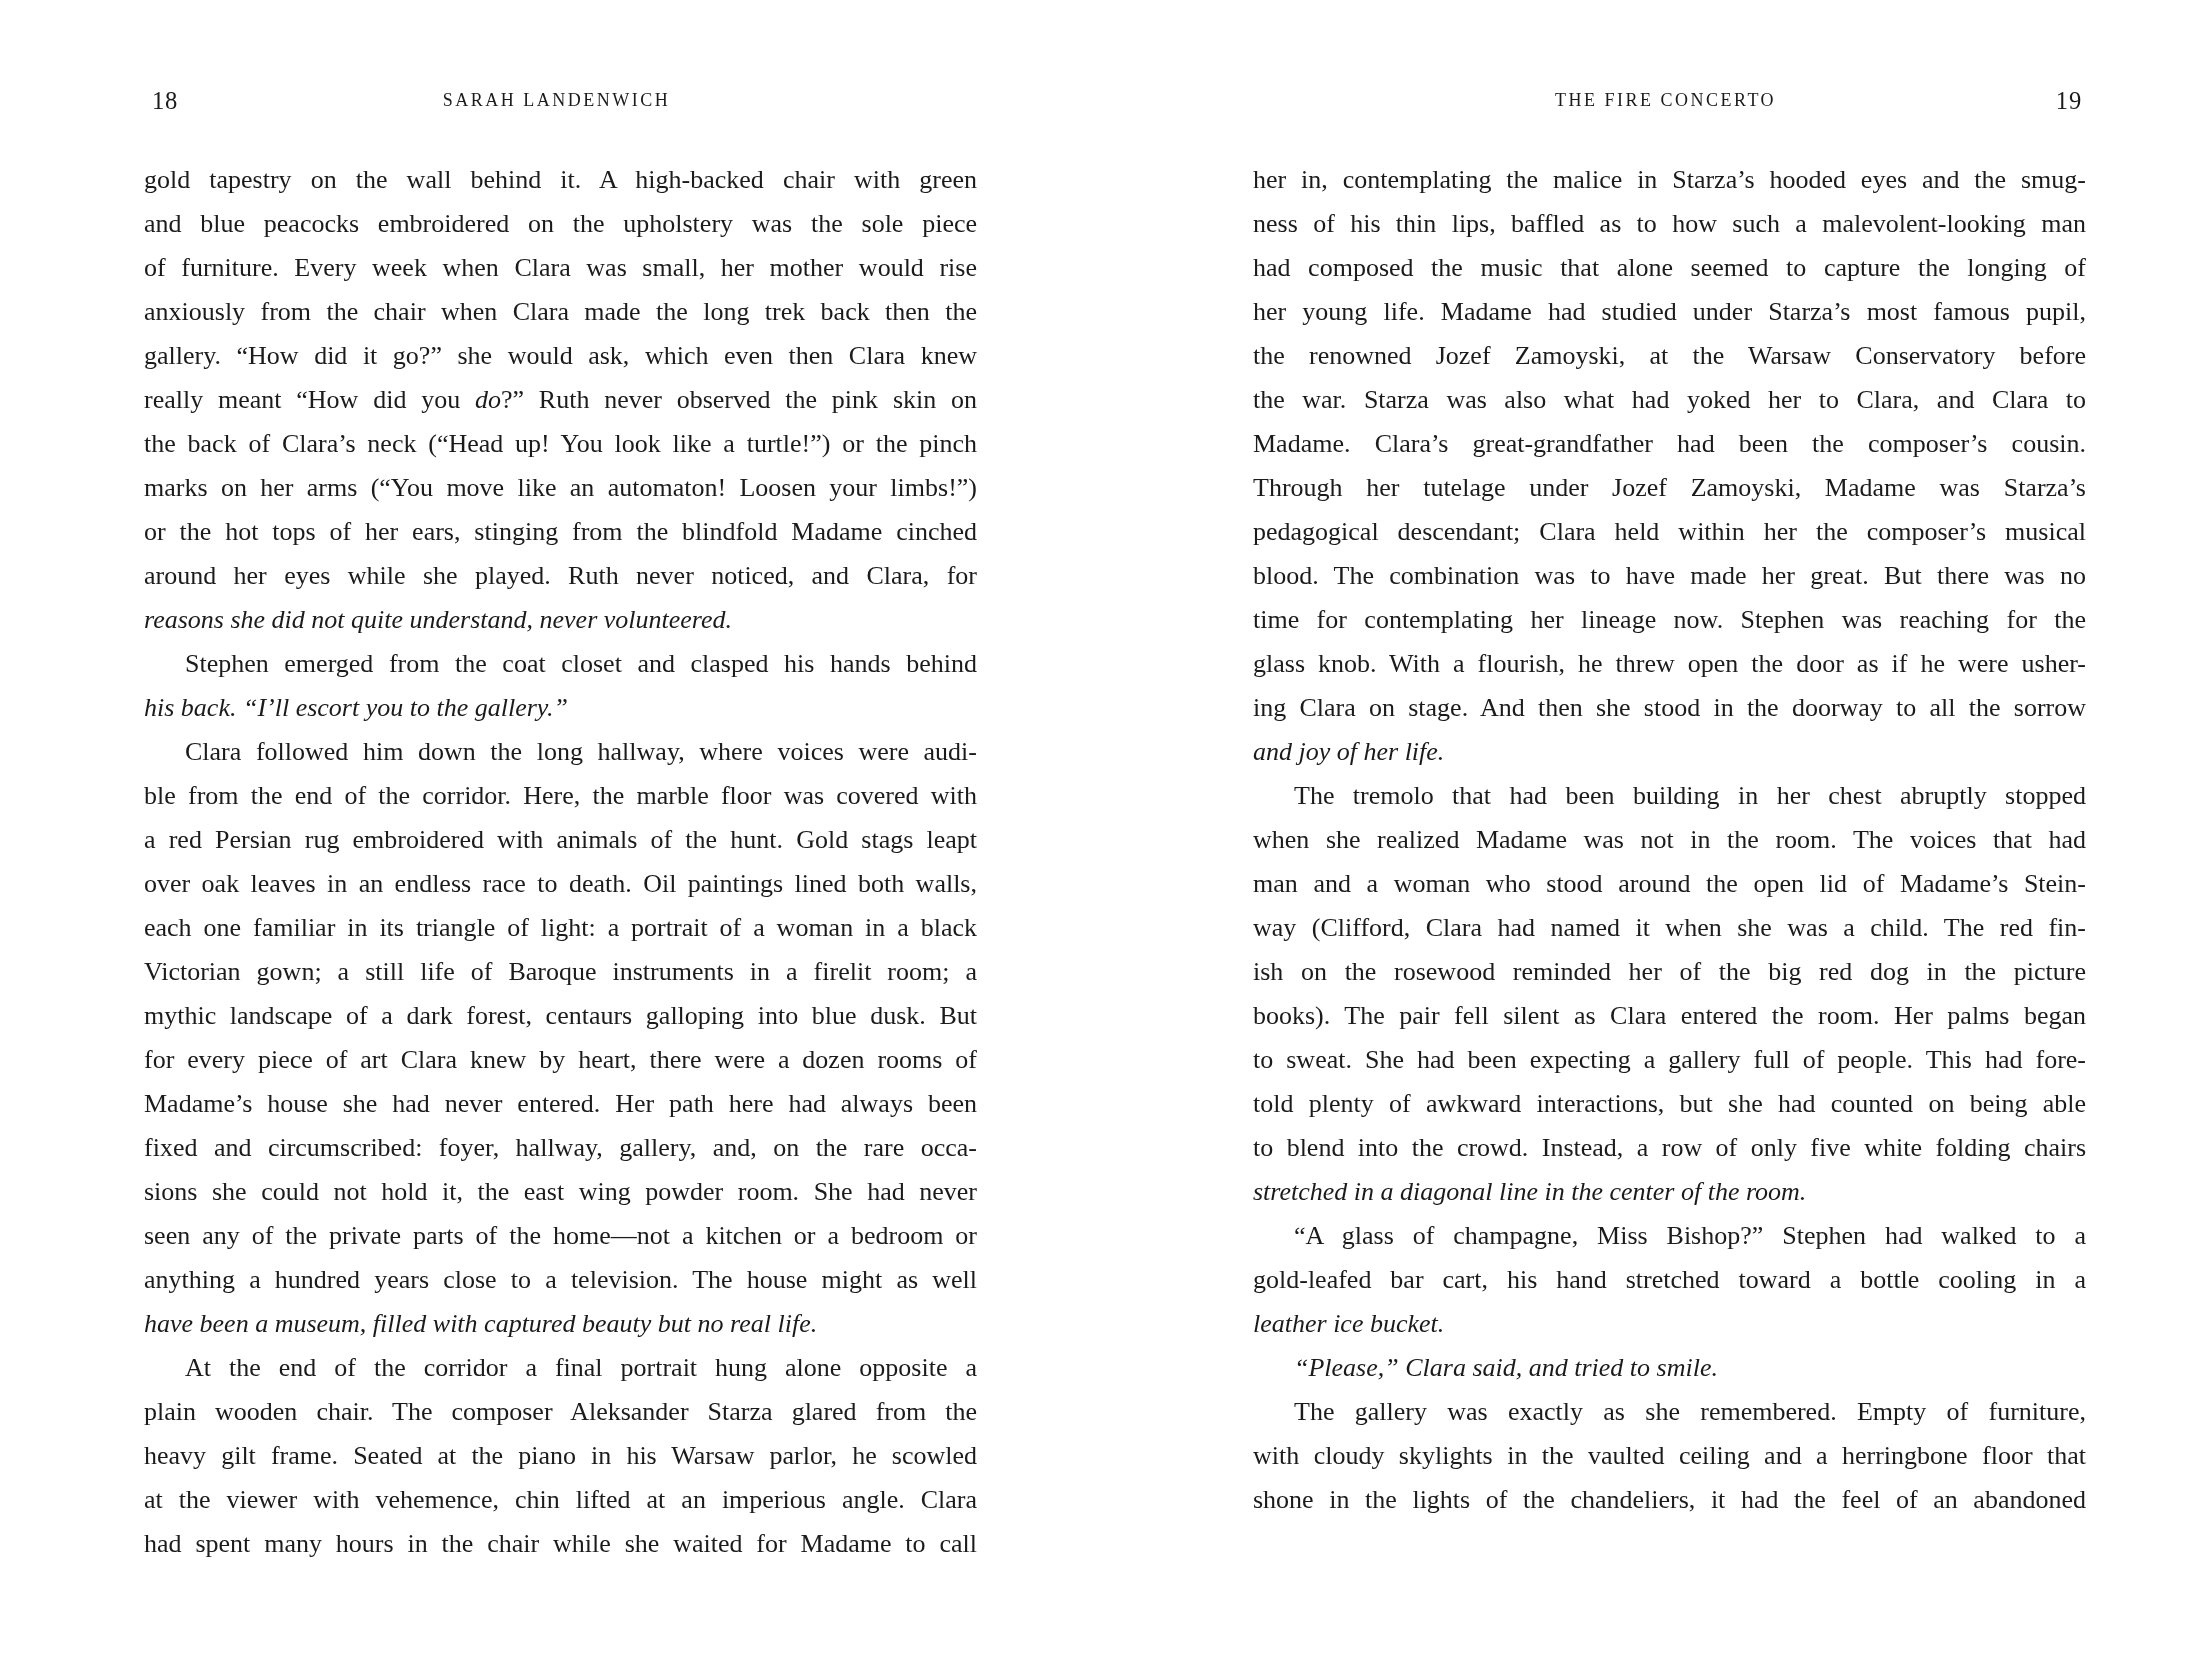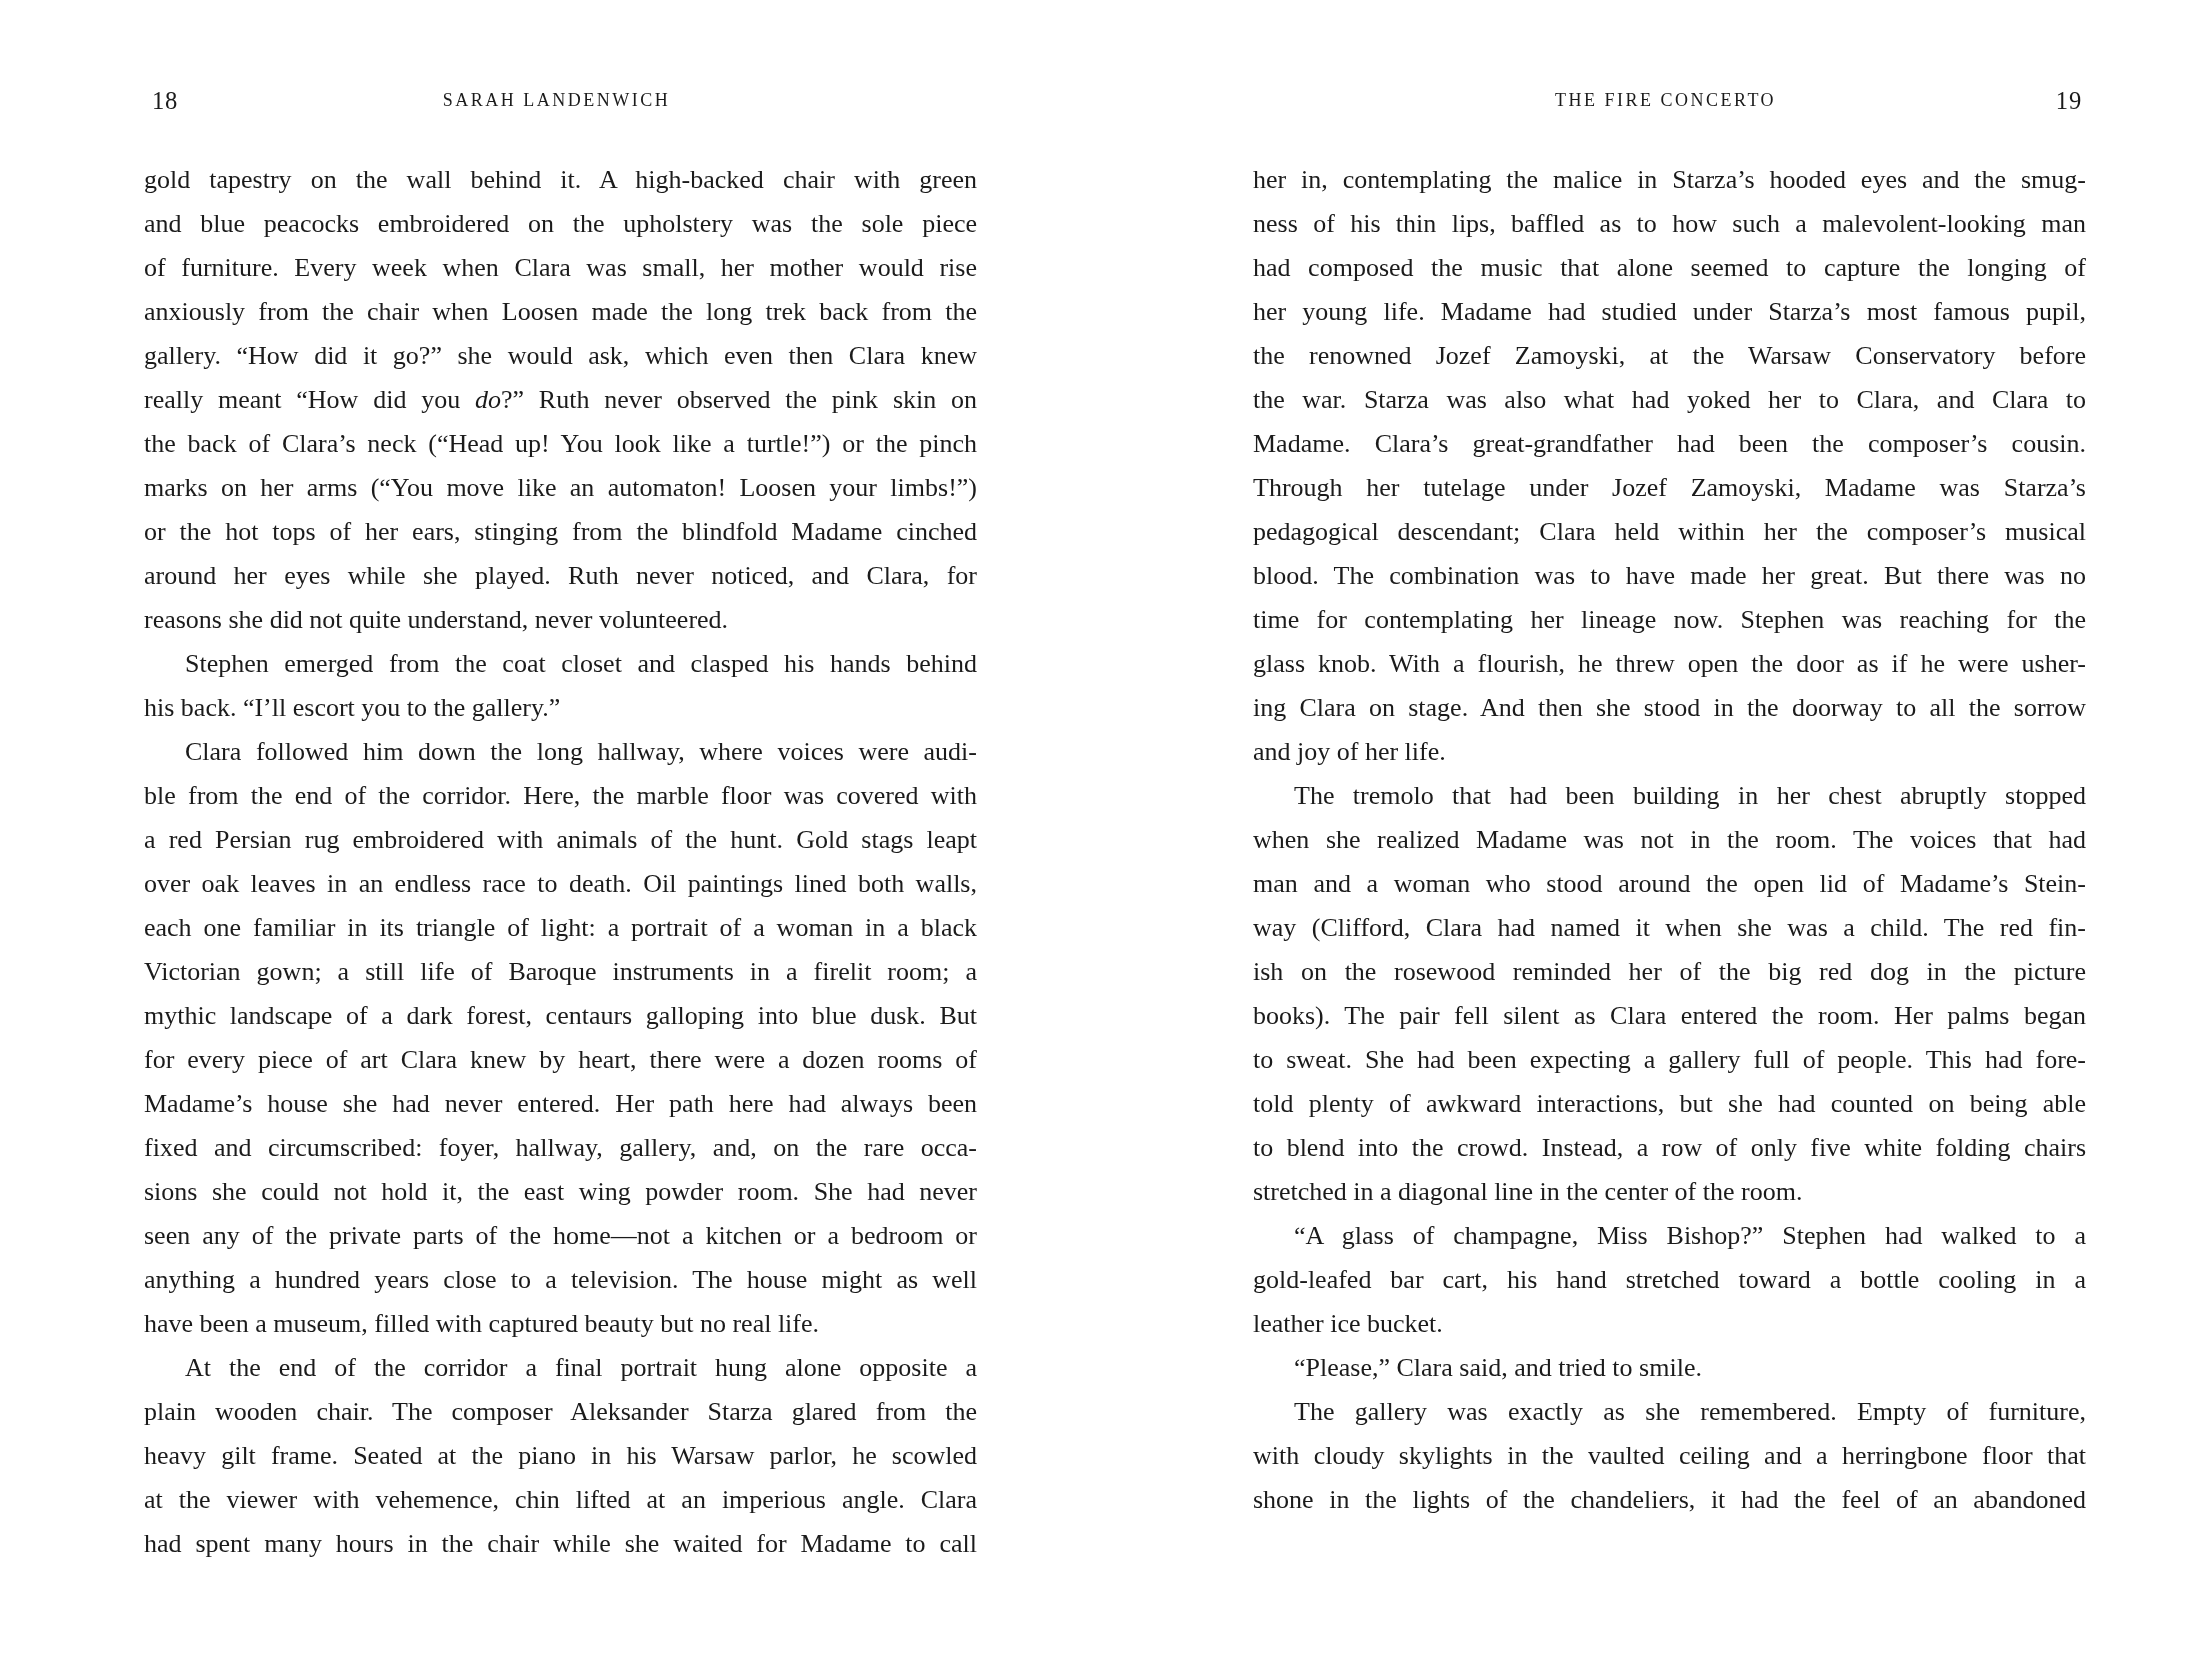--- a/index.html
+++ b/index.html
@@ -40,35 +40,35 @@
   }
   .line {
     font-size: 26px;
     line-height: 44px;
     height: 44px;
     overflow: hidden;
     text-align: justify;
     text-align-last: justify;
     white-space: normal;
   }
-  .line.end    { text-align-last: left; }
+  .line.end    { text-align-last: left; font-style: italic; }
   .line.indent { text-indent: 41px; }
   .line i      { font-style: italic; }
 </style>
 </head>
 <body>
 
 <div class="page" id="left-page">
   <span class="folio folio-left">18</span>
   <div class="running-header">SARAH LANDENWICH</div>
   <div class="textblock" id="left-textblock">
       <div class="line"><span>gold tapestry on the wall behind it. A high-backed chair with green</span></div>
       <div class="line"><span>and blue peacocks embroidered on the upholstery was the sole piece</span></div>
       <div class="line"><span>of furniture. Every week when Clara was small, her mother would rise</span></div>
-      <div class="line"><span>anxiously from the chair when Loosen made the long trek back from the</span></div>
+      <div class="line"><span>anxiously from the chair when Clara made the long trek back then the</span></div>
       <div class="line"><span>gallery. “How did it go?” she would ask, which even then Clara knew</span></div>
       <div class="line"><span>really meant “How did you </span><i>do</i><span>?” Ruth never observed the pink skin on</span></div>
       <div class="line"><span>the back of Clara’s neck (“Head up! You look like a turtle!”) or the pinch</span></div>
       <div class="line"><span>marks on her arms (“You move like an automaton! Loosen your limbs!”)</span></div>
       <div class="line"><span>or the hot tops of her ears, stinging from the blindfold Madame cinched</span></div>
       <div class="line"><span>around her eyes while she played. Ruth never noticed, and Clara, for</span></div>
       <div class="line end"><span>reasons she did not quite understand, never volunteered.</span></div>
       <div class="line indent"><span>Stephen emerged from the coat closet and clasped his hands behind</span></div>
       <div class="line end"><span>his back. “I’ll escort you to the gallery.”</span></div>
       <div class="line indent"><span>Clara followed him down the long hallway, where voices were audi-</span></div>

